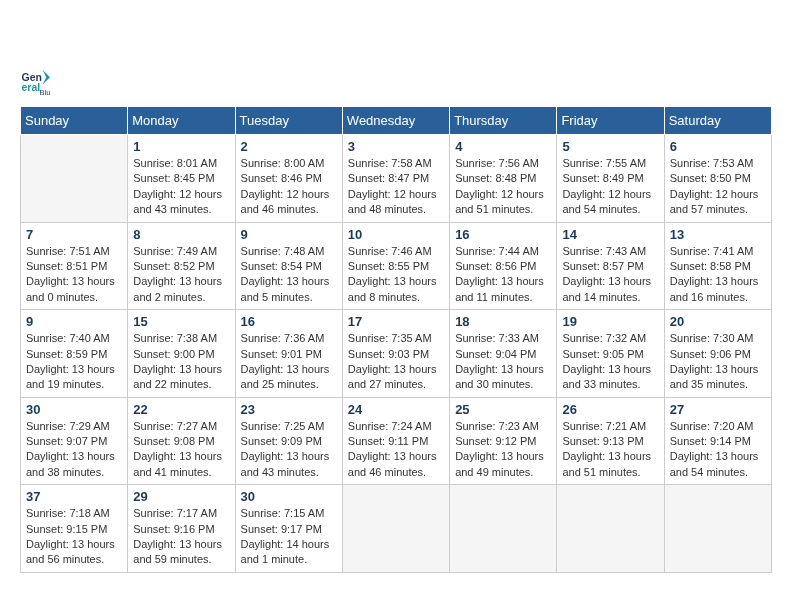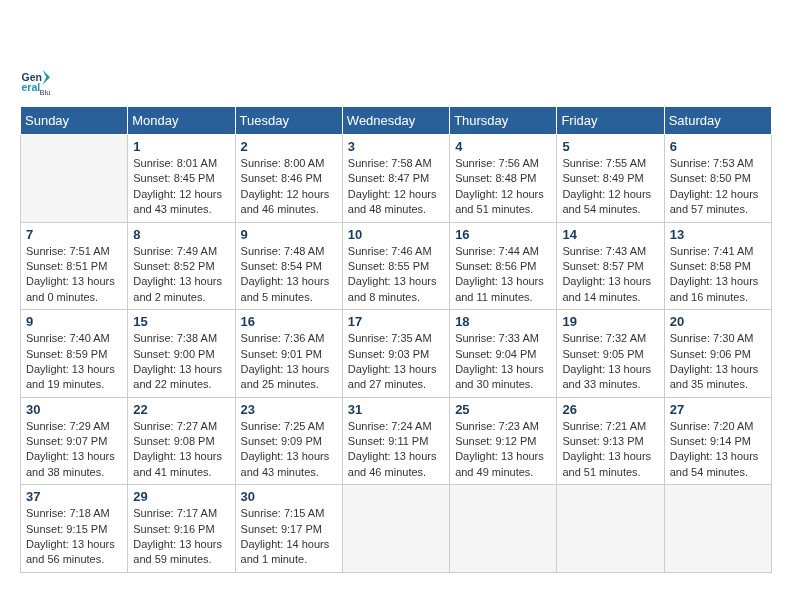--- a/index.html
+++ b/index.html
@@ -205,21 +205,21 @@
         </td>
         <td>
           <div class="day-num">22</div>
           <div class="day-info">Sunrise: 7:27 AM<br>Sunset: 9:08 PM<br>Daylight: 13 hours<br>and 41 minutes.</div>
         </td>
         <td>
           <div class="day-num">23</div>
           <div class="day-info">Sunrise: 7:25 AM<br>Sunset: 9:09 PM<br>Daylight: 13 hours<br>and 43 minutes.</div>
         </td>
         <td>
-          <div class="day-num">31</div>
+          <div class="day-num">24</div>
           <div class="day-info">Sunrise: 7:24 AM<br>Sunset: 9:11 PM<br>Daylight: 13 hours<br>and 46 minutes.</div>
         </td>
         <td>
           <div class="day-num">25</div>
           <div class="day-info">Sunrise: 7:23 AM<br>Sunset: 9:12 PM<br>Daylight: 13 hours<br>and 49 minutes.</div>
         </td>
         <td>
           <div class="day-num">26</div>
           <div class="day-info">Sunrise: 7:21 AM<br>Sunset: 9:13 PM<br>Daylight: 13 hours<br>and 51 minutes.</div>
         </td>

